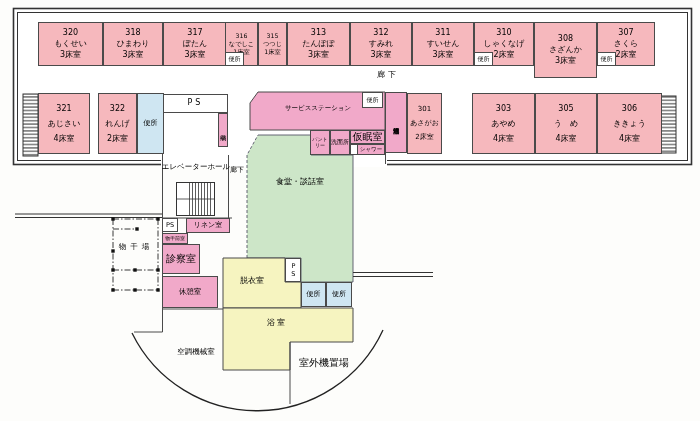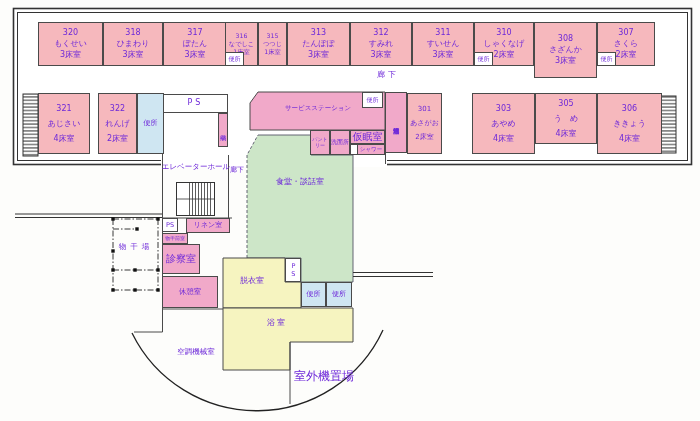--- a/index.html
+++ b/index.html
@@ -1,17 +1,17 @@
 <!DOCTYPE html>
 <html><head>
 <meta charset="utf-8">
 <style>
   html,body{margin:0;padding:0;background:#ffffff;}
   .plan{position:relative;width:700px;height:421px;background:#fdfdfb;overflow:hidden;
-        font-family:"DejaVu Sans",sans-serif;color:#6d28d9;}
+        font-family:"DejaVu Sans",sans-serif;color:#000000;}
   .plan svg.under{position:absolute;left:0;top:0;}
   .room{position:absolute;box-sizing:border-box;background:#f6b8bd;border:1px solid #4a4a4a;
         display:flex;flex-direction:column;align-items:center;justify-content:center;
         text-align:center;font-size:8px;line-height:1;gap:3px;overflow:visible;}
   .room.tall{gap:7px;}
   .room.slim{font-size:6.2px;gap:2px;}
   .room span{display:block;white-space:nowrap;}
   .box{position:absolute;box-sizing:border-box;border:1px solid #4a4a4a;background:#ffffff;
        display:flex;align-items:center;justify-content:center;text-align:center;
        font-size:7px;line-height:1.05;}
@@ -168,21 +168,21 @@
   <div class="room tall" style="left:407px;top:93px;width:35px;height:61px;font-size:7px">
     <span>301</span>
     <span>あさがお</span>
     <span>2床室</span>
   </div>
   <div class="room tall" style="left:472px;top:93px;width:63px;height:61px">
     <span>303</span>
     <span>あやめ</span>
     <span>4床室</span>
   </div>
-  <div class="room tall" style="left:535px;top:93px;width:62px;height:51px">
+  <div class="room tall" style="left:535px;top:93px;width:62px;height:61px">
     <span>305</span>
     <span>う　め</span>
     <span>4床室</span>
   </div>
   <div class="room tall" style="left:597px;top:93px;width:65px;height:61px">
     <span>306</span>
     <span>ききょう</span>
     <span>4床室</span>
   </div>
 
@@ -198,15 +198,15 @@
 
   <div class="lbl" style="left:112px;top:243px;width:48px;letter-spacing:4px;font-size:7.5px">物干場</div>
 
   <div class="lbl" style="left:226px;top:277px;width:52px">脱衣室</div>
   <div class="box vert" style="left:285px;top:258px;width:16px;height:24px;font-size:6.5px">PS</div>
   <div class="box blue" style="left:301px;top:282px;width:25px;height:25px">便所</div>
   <div class="box blue" style="left:326px;top:282px;width:26px;height:25px">便所</div>
   <div class="lbl" style="left:253px;top:319px;width:48px;letter-spacing:2px">浴室</div>
 
   <div class="lbl" style="left:166px;top:348px;width:60px;font-size:7.5px">空調機械室</div>
-  <div class="lbl" style="left:294px;top:370px;width:60px;font-size:12px">室外機置場</div>
+  <div class="lbl" style="left:294px;top:357px;width:60px;font-size:10px">室外機置場</div>
 
 </div>
 
 </body></html>

